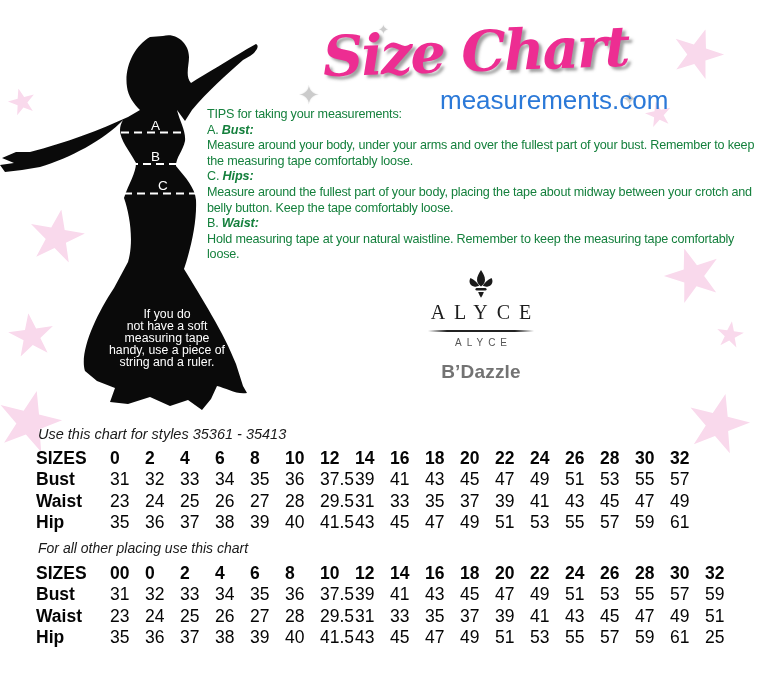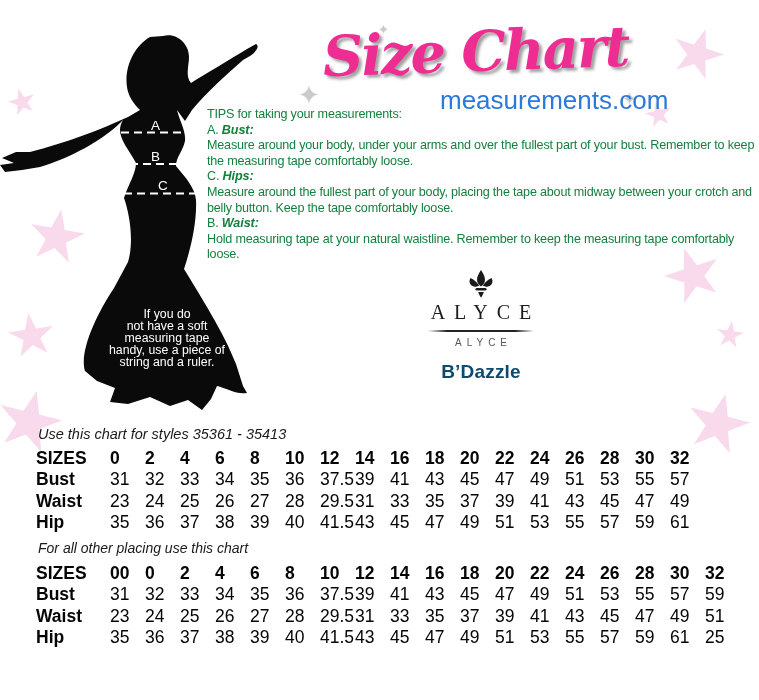--- a/index.html
+++ b/index.html
@@ -40,21 +40,21 @@
   .measure-line{stroke:#ffffff;stroke-width:2;stroke-dasharray:8 5;}
 
   
   .brand{position:absolute;left:399px;top:269px;width:164px;text-align:center;}
   .brand-fleur{display:block;margin:0 auto 2px auto;}
   .brand-name{font-family:"Liberation Serif",serif;font-size:20px;letter-spacing:9px;
     padding-left:9px;color:#1c1c1c;}
   .brand-divider{margin:6px auto 5px auto;width:106px;height:1.5px;
     background:linear-gradient(90deg,rgba(34,34,34,0) 0%,#222 18%,#222 82%,rgba(34,34,34,0) 100%);}
   .brand-city{font-size:10px;letter-spacing:5px;padding-left:5px;color:#555;}
-  .brand-collection{margin-top:13px;font-size:19px;font-weight:bold;color:#0c4a6e;letter-spacing:0.2px;}
+  .brand-collection{margin-top:13px;font-size:19px;font-weight:bold;color:#737373;letter-spacing:0.2px;}
 
   
   .chart-caption{position:absolute;left:38px;color:#1a1a1a;font-style:italic;}
   .caption-1{top:426px;font-size:14.5px;}
   .caption-2{top:540px;font-size:14px;}
   table.size-table{position:absolute;left:36px;border-collapse:collapse;}
   .table-1{top:447px;}
   .table-2{top:562px;}
   .size-table th,.size-table td{font-size:17.5px;line-height:20.5px;padding:0.5px 0;
     text-align:left;white-space:nowrap;min-width:35px;color:#050505;}

